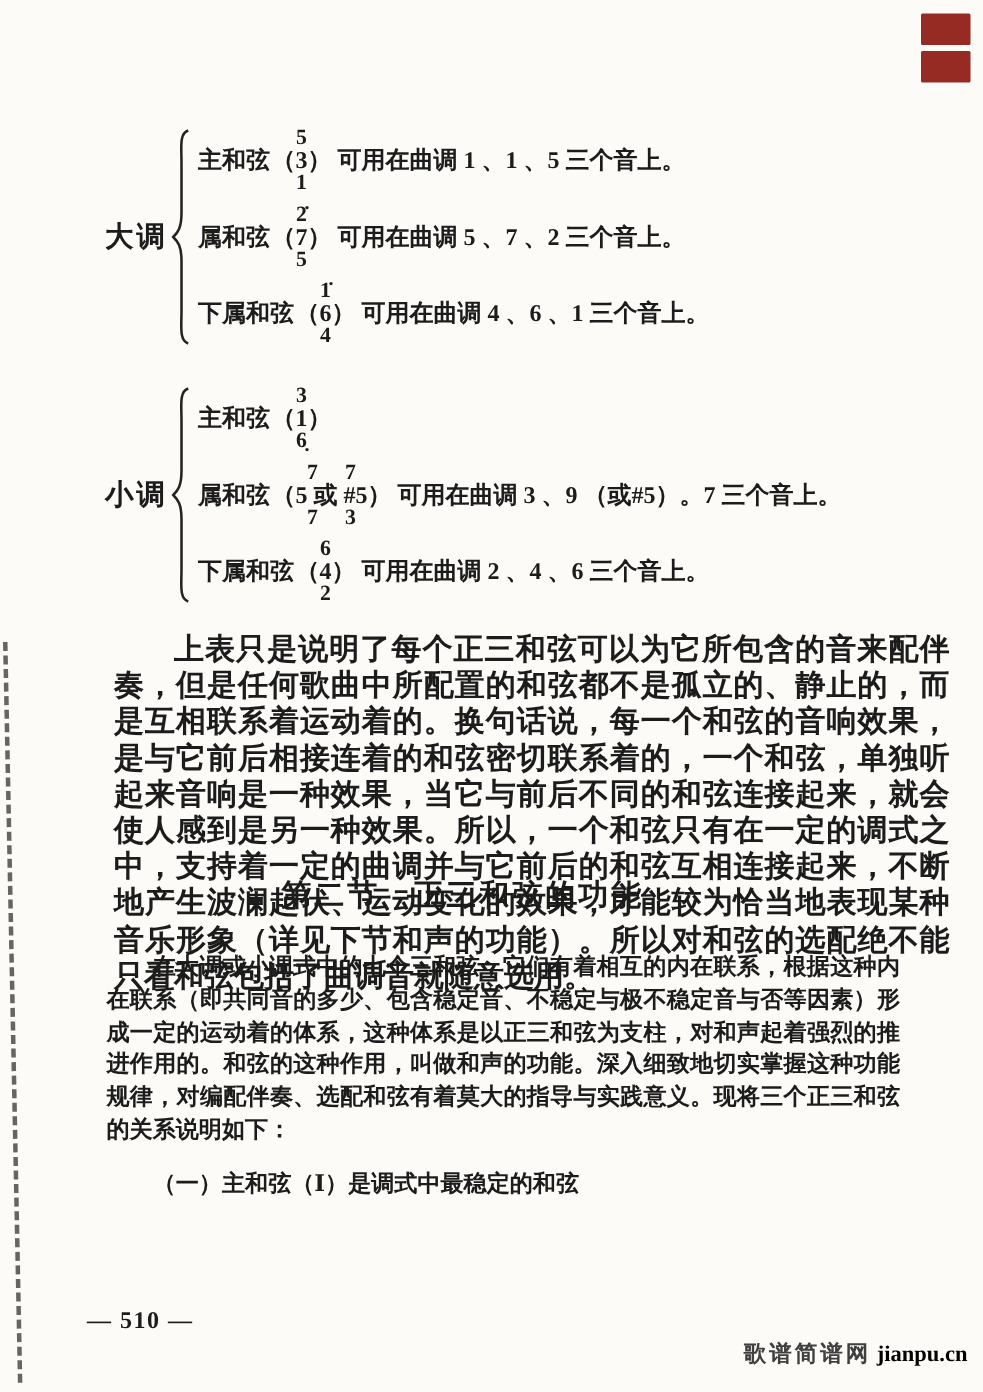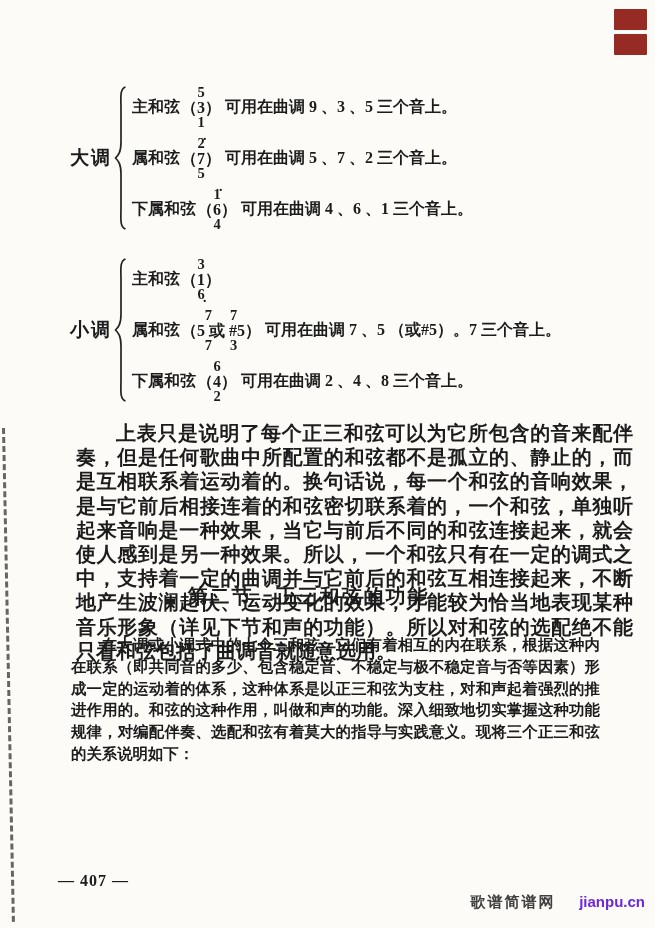--- a/index.html
+++ b/index.html
@@ -28,21 +28,21 @@
   #para1{top:413px;}
   .heading{position:absolute;top:583px;left:0;width:573px;text-align:center;font-size:20px;font-weight:700;
     font-family:"Liberation Sans","DejaVu Sans",sans-serif;letter-spacing:2px;padding-left:22px;}
   .lower{position:absolute;left:57px;top:620px;width:557px;font-size:15.4px;line-height:21.8px;font-weight:600;}
   .lower p{margin:14px;text-indent:2em;text-align:justify;}
   .sub-heading{font-weight:700;}
 
   .footer-page{position:absolute;left:58px;top:872px;font-size:16px;font-weight:600;letter-spacing:1px;}
   .watermark{position:absolute;right:10px;top:893px;font-size:15px;white-space:nowrap;}
   .wm-cn{color:#404040;letter-spacing:2px;font-weight:600;}
-  .wm-en{color:#6d28d9;font-weight:600;font-family:Liberation Sans, sans-serif;margin-left:20px;}
+  .wm-en{color:#000000;font-weight:600;font-family:Liberation Serif, serif;}
 
   
   .dash-line{position:absolute;left:2px;top:428px;height:494px;width:0;
     border-left:3px dashed #4b4b4b;transform:rotate(-1.15deg);transform-origin:top left;opacity:.85;}
   .red-mark{position:absolute;width:33px;height:21px;background:#962b23;border-radius:1px;}
   #red-mark-1{left:614px;top:9px;}
   #red-mark-2{left:614px;top:34px;}
 </style>
 </head>
 <body>
@@ -57,21 +57,21 @@
         <path d="M 11.5 3 C 5.5 5, 7 14, 7 24 L 7 58 C 7 68, 4.5 71, 1.5 74 C 4.5 77, 7 80, 7 90 L 7 124 C 7 134, 5.5 143, 11.5 145" fill="none" stroke="#232323" stroke-width="1.7"></path>
       </svg>
       <div class="rows">
         <div class="chord-row">
           <span class="c-label">主和弦</span>
           <span class="stack">
             <span>5</span>
             <span class="mid">（3）</span>
             <span>1</span>
           </span>
-          <span class="row-text">可用在曲调 9 、3 、5 三个音上。</span>
+          <span class="row-text">可用在曲调 1 、1 、5 三个音上。</span>
         </div>
         <div class="chord-row">
           <span class="c-label">属和弦</span>
           <span class="stack">
             <span>2̇</span>
             <span class="mid">（7）</span>
             <span>5</span>
           </span>
           <span class="row-text">可用在曲调 5 、7 、2 三个音上。</span>
         </div>
@@ -101,44 +101,45 @@
             <span>6̣</span>
           </span>
         </div>
         <div class="chord-row">
           <span class="c-label">属和弦</span>
           <span class="stack">
             <span>7　 7</span>
             <span class="mid">（5 或 #5）</span>
             <span>7　 3</span>
           </span>
-          <span class="row-text">可用在曲调 7 、5 （或#5）。7 三个音上。</span>
+          <span class="row-text">可用在曲调 3 、9 （或#5）。7 三个音上。</span>
         </div>
         <div class="chord-row">
           <span class="c-label">下属和弦</span>
           <span class="stack">
             <span>6</span>
             <span class="mid">（4）</span>
             <span>2</span>
           </span>
-          <span class="row-text">可用在曲调 2 、4 、8 三个音上。</span>
+          <span class="row-text">可用在曲调 2 、4 、6 三个音上。</span>
         </div>
       </div>
     </div>
   </div>
 
   <p class="para" id="para1">上表只是说明了每个正三和弦可以为它所包含的音来配伴奏，但是任何歌曲中所配置的和弦都不是孤立的、静止的，而是互相联系着运动着的。换句话说，每一个和弦的音响效果，是与它前后相接连着的和弦密切联系着的，一个和弦，单独听起来音响是一种效果，当它与前后不同的和弦连接起来，就会使人感到是另一种效果。所以，一个和弦只有在一定的调式之中，支持着一定的曲调并与它前后的和弦互相连接起来，不断地产生波澜起伏、运动变化的效果，才能较为恰当地表现某种音乐形象（详见下节和声的功能）。所以对和弦的选配绝不能只看和弦包括了曲调音就随意选用。</p>
 
   <div class="heading">第二节　正三和弦的功能</div>
 
   <div class="lower">
     <p>在大调或小调式中的七个三和弦，它们有着相互的内在联系，根据这种内在联系（即共同音的多少、包含稳定音、不稳定与极不稳定音与否等因素）形成一定的运动着的体系，这种体系是以正三和弦为支柱，对和声起着强烈的推进作用的。和弦的这种作用，叫做和声的功能。深入细致地切实掌握这种功能规律，对编配伴奏、选配和弦有着莫大的指导与实践意义。现将三个正三和弦的关系说明如下：</p>
+    <p class="sub-heading">（一）主和弦（Ⅰ）是调式中最稳定的和弦</p>
   </div>
 
-  <div class="footer-page">— 407 —</div>
+  <div class="footer-page">— 510 —</div>
   <div class="watermark">
     <span class="wm-cn">歌谱简谱网</span>
     <span class="wm-en">jianpu.cn</span>
   </div>
 
   <div class="dash-line"></div>
   <div class="red-mark" id="red-mark-1"></div>
   <div class="red-mark" id="red-mark-2"></div>
 </div>
 

